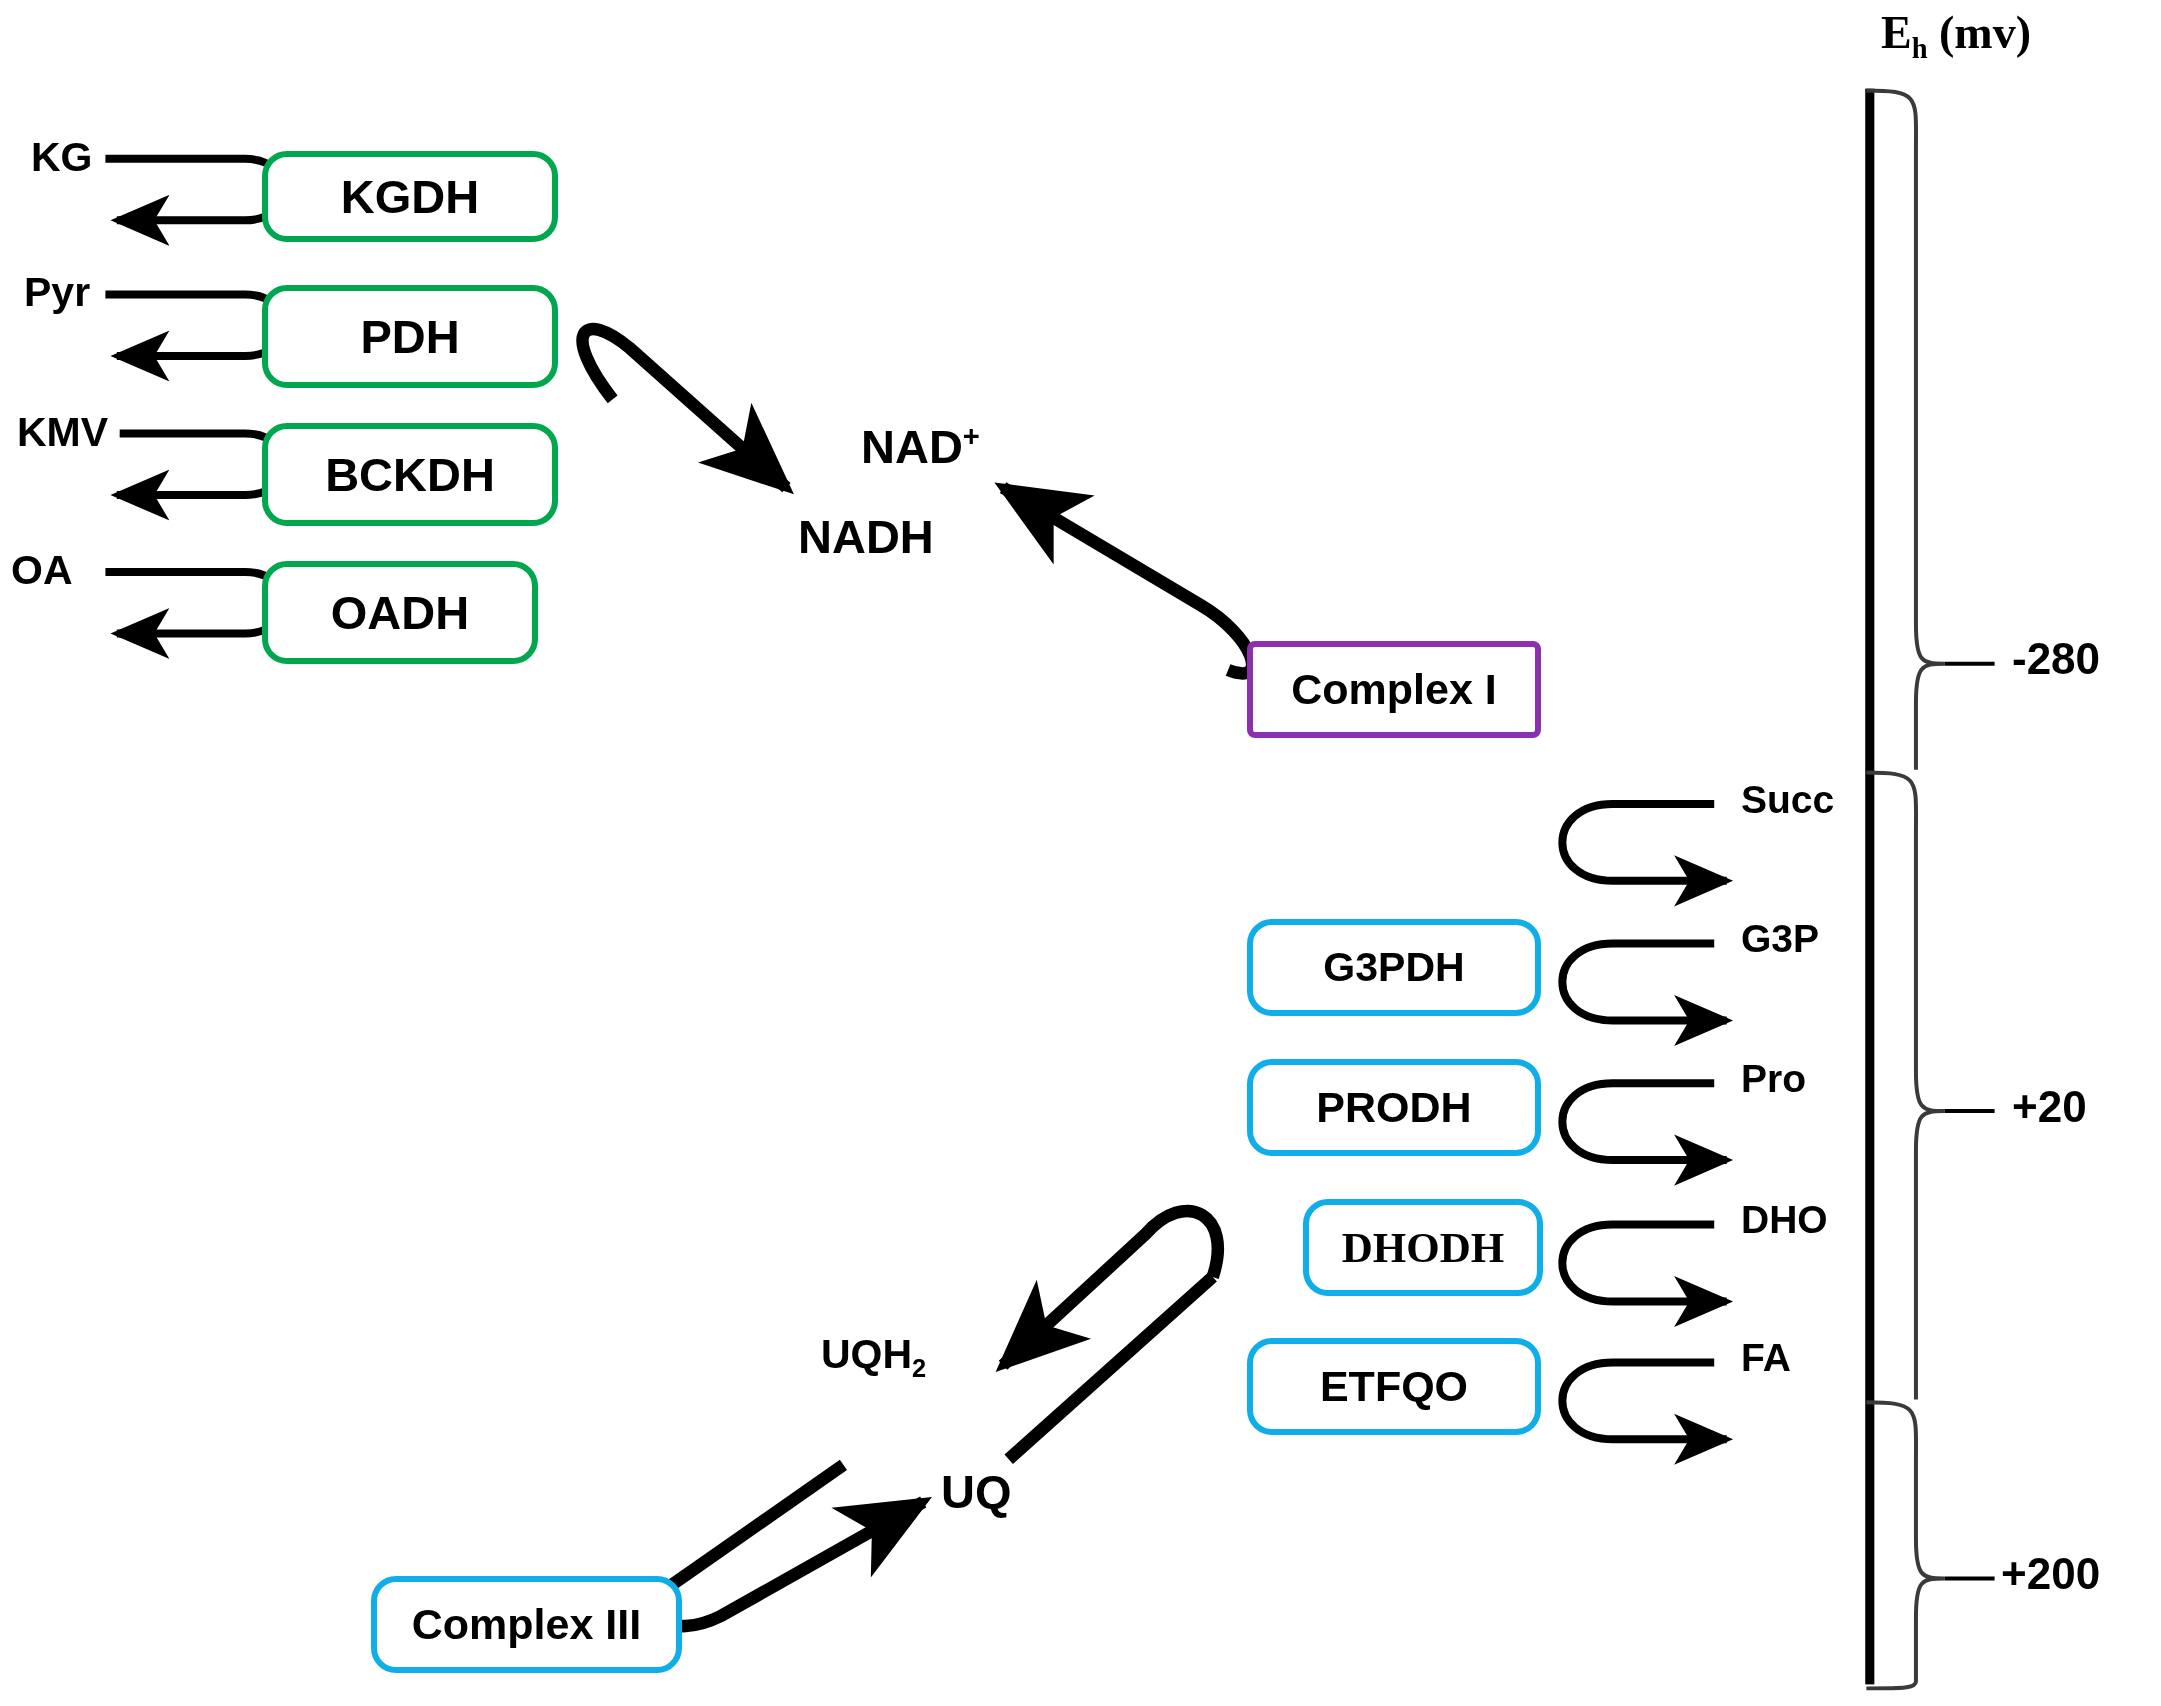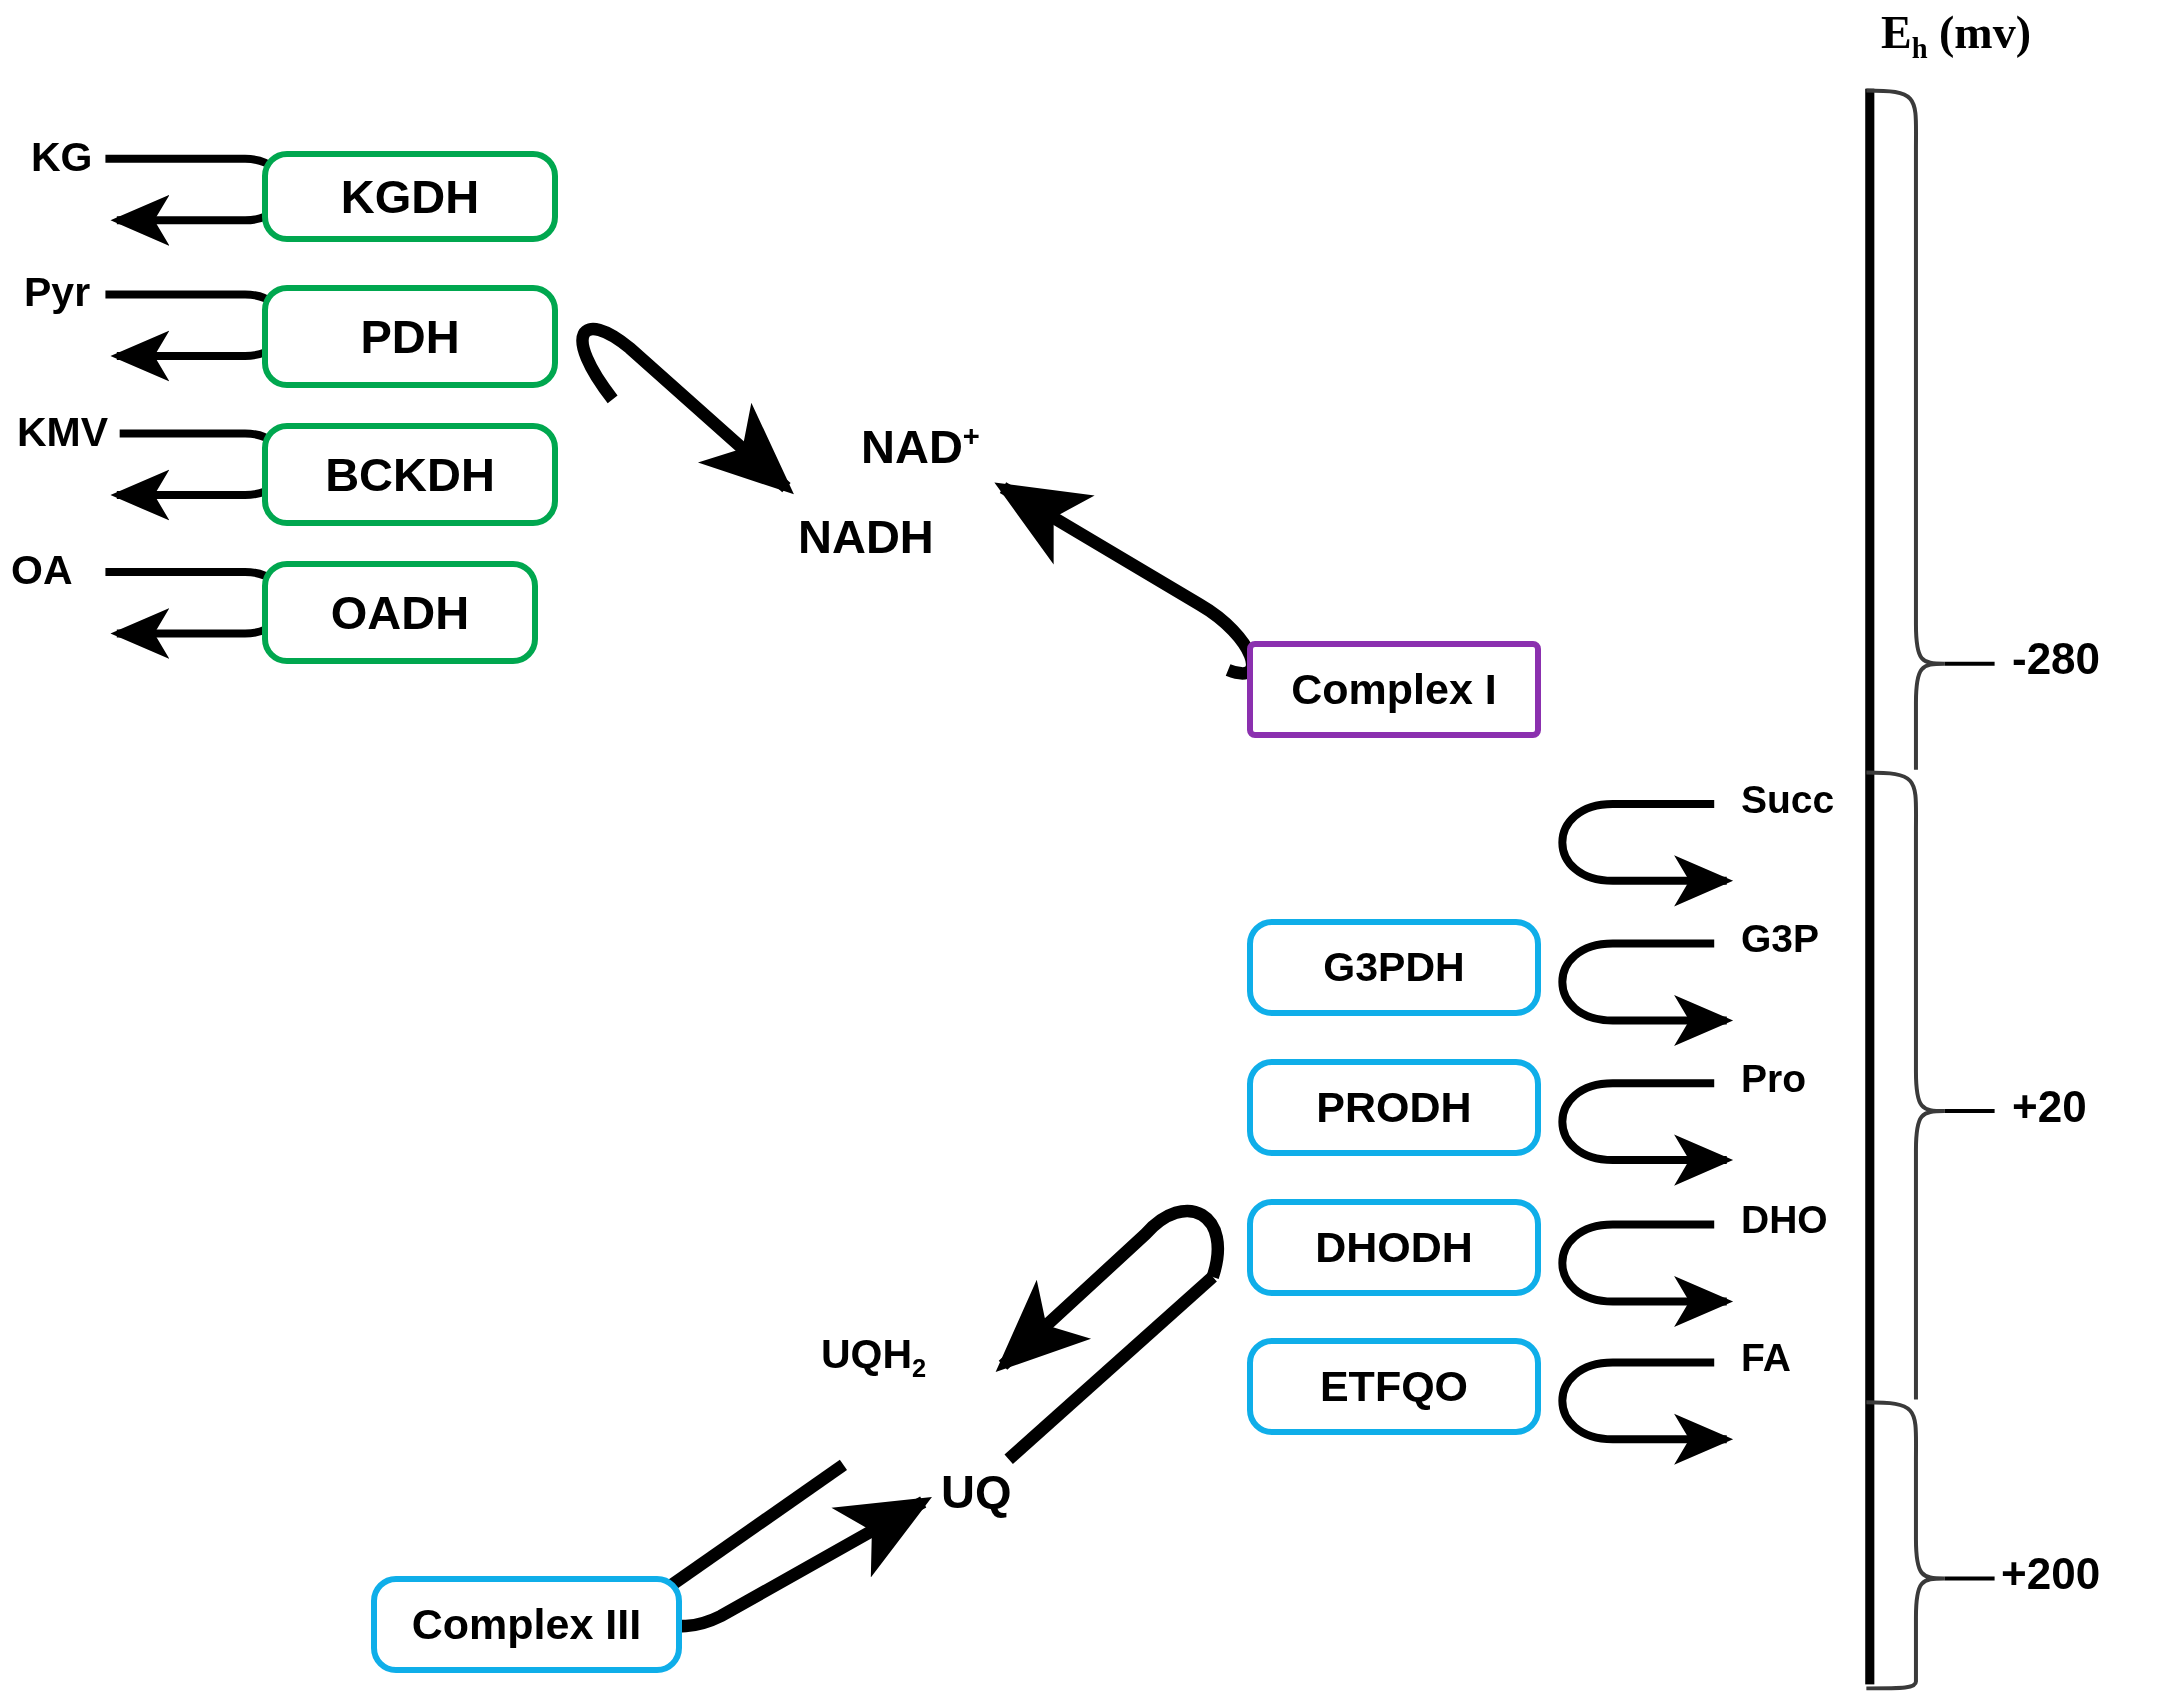--- a/index.html
+++ b/index.html
@@ -160,21 +160,21 @@
 
 
   <div class="ebox blue" style="left:1247px;top:919px;width:294px;height:97px;">
     <span class="lbl" style="font-size:41px;">G3PDH</span>
   </div>
 
   <div class="ebox blue" style="left:1247px;top:1059px;width:294px;height:97px;">
     <span class="lbl" style="font-size:43px;">PRODH</span>
   </div>
 
-  <div class="ebox blue" style="left:1247px;top:1199px;width:294px;height:97px;">
+  <div class="ebox blue" style="left:1303px;top:1199px;width:240px;height:97px;font-family:Liberation Serif, serif;">
     <span class="lbl" style="font-size:43px;">DHODH</span>
   </div>
 
   <div class="ebox blue" style="left:1247px;top:1338px;width:294px;height:97px;">
     <span class="lbl" style="font-size:43px;">ETFQO</span>
   </div>
 
   <div class="txt bold" style="left:1741px;top:780px;font-size:39px;">Succ</div>
   <div class="txt bold" style="left:1741px;top:919px;font-size:39px;">G3P</div>
   <div class="txt bold" style="left:1741px;top:1059px;font-size:39px;">Pro</div>

